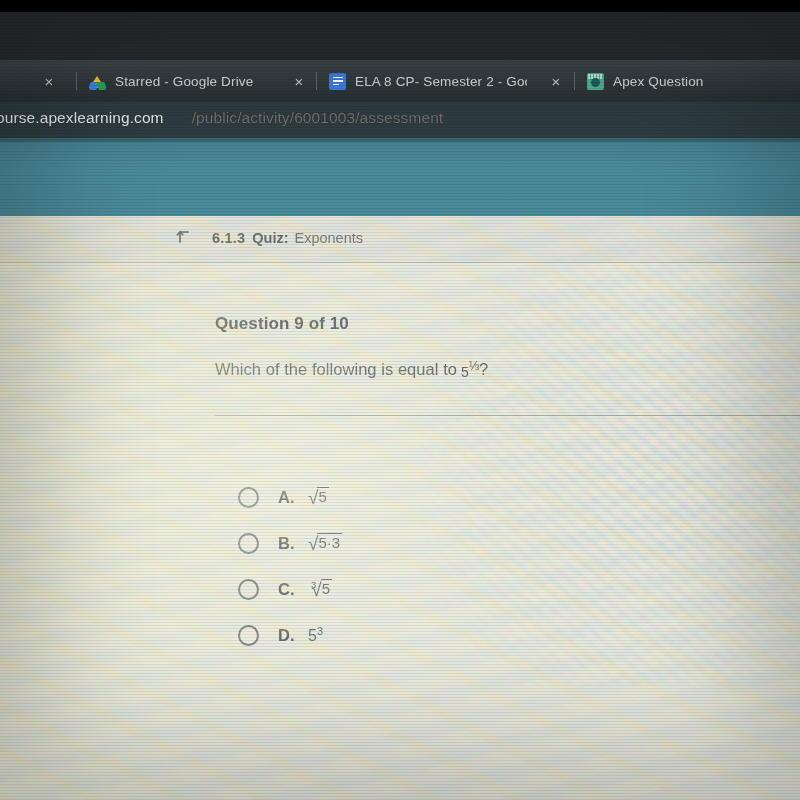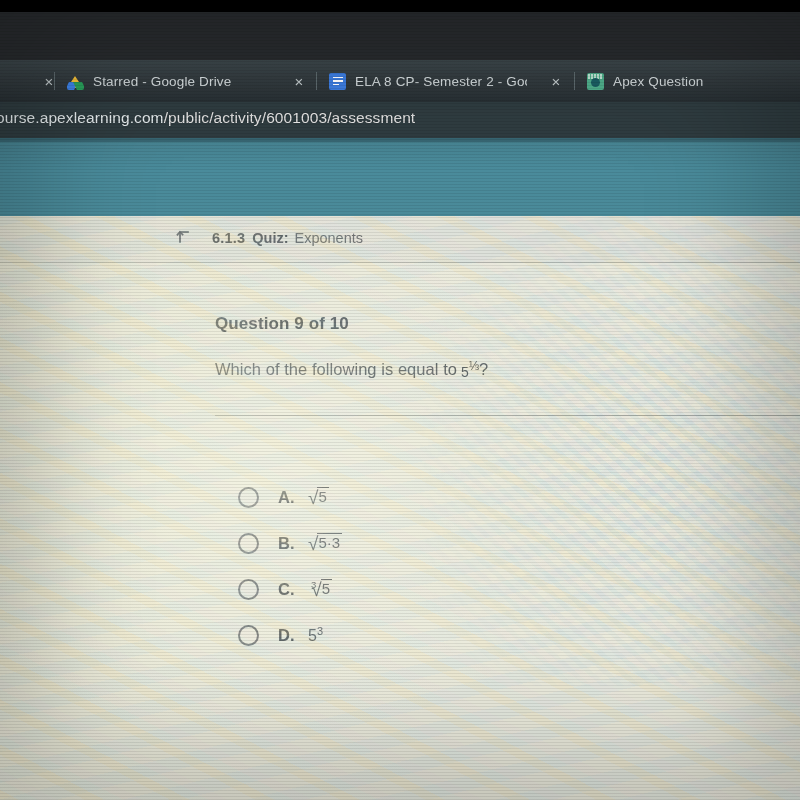--- a/index.html
+++ b/index.html
@@ -51,21 +51,21 @@
     position: absolute;
     left: -4px; top: 109px;
     width: 520px;
     font-size: 15.5px;
     letter-spacing: 0.1px;
     color: #cdd6d8;
     white-space: nowrap;
     text-shadow: 0 0 1px rgba(0,0,0,0.5);
   }
   .urlbar-text .host { color: #e7eef0; }
-  .urlbar-text .path { color: #e5e5e5; }
+  .urlbar-text .path { color: #737373; margin-left: 28px; }
 
   
   .tab {
     position: absolute;
     top: 60px;
     height: 42px;
     display: flex;
     align-items: center;
     box-sizing: border-box;
   }
@@ -400,21 +400,21 @@
 <body>
 
 <div id="screen">
 
   <div class="bezel-top"></div>
   <div class="chrome-top"></div>
   <div class="tabstrip-shade"></div>
 
   <div class="tab-close" style="left:38px;">×</div>
 
-  <div class="tab" style="left:50px; width:230px;">
+  <div class="tab" style="left:72px; width:230px;">
     <div class="sep"></div>
     <div class="favicon fav-drive">
       <i class="d1"></i>
         <i class="d2"></i>
         <i class="d3"></i>
     </div>
     <div class="label">Starred - Google Drive</div>
   </div>
   <div class="tab-close" style="left:288px;">×</div>
 

